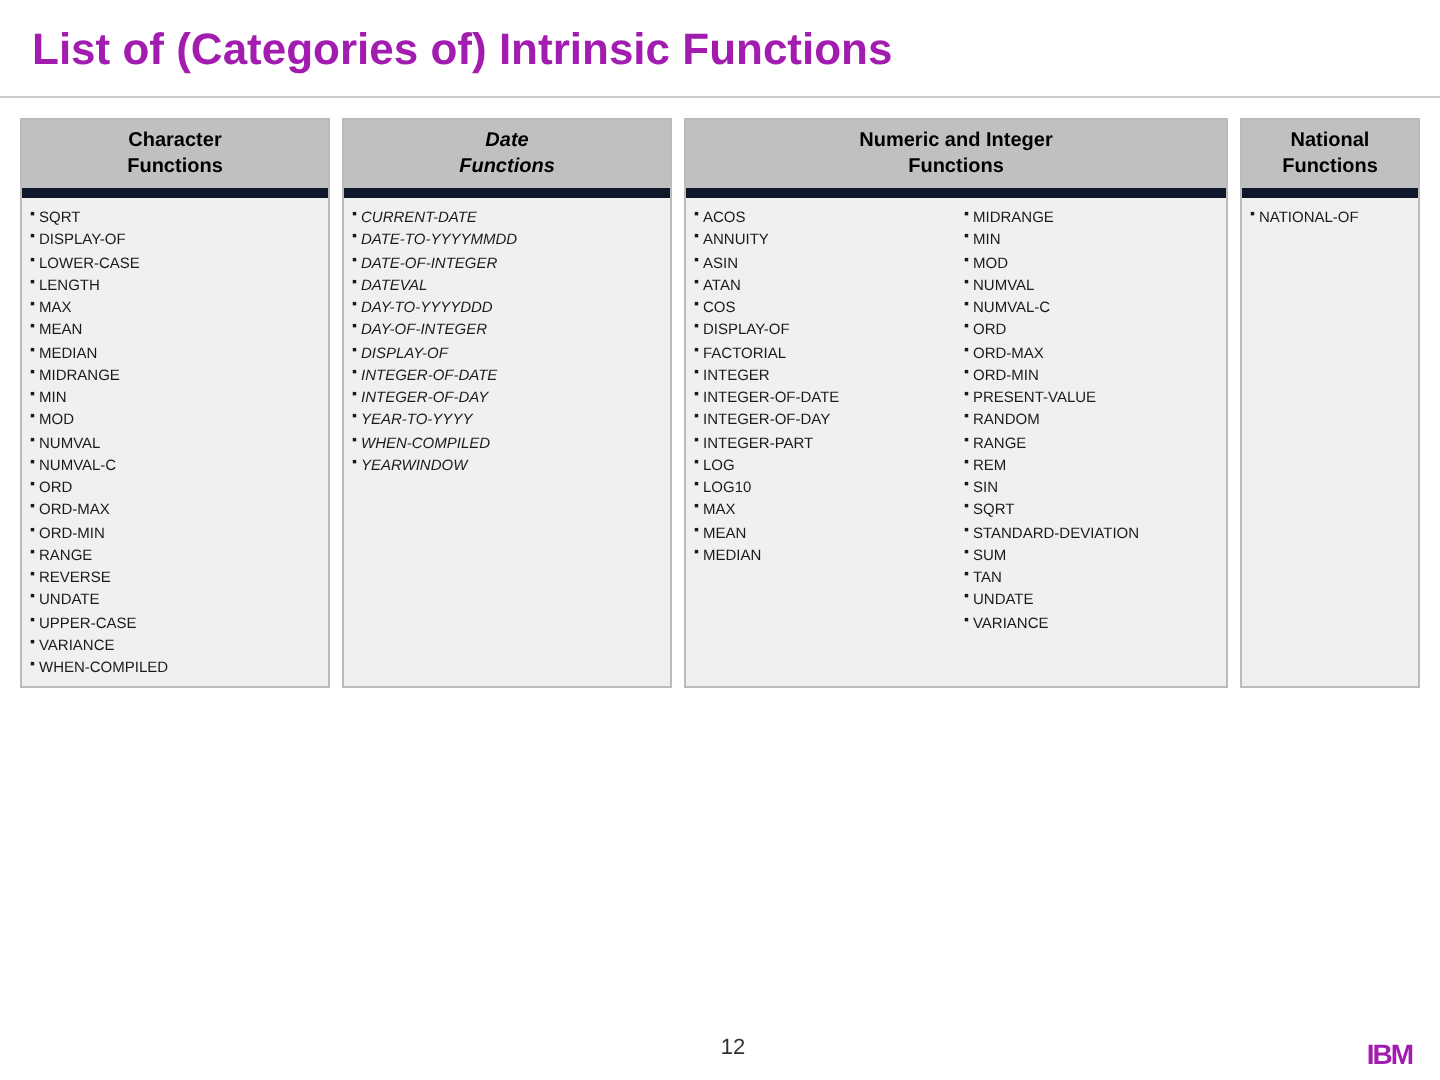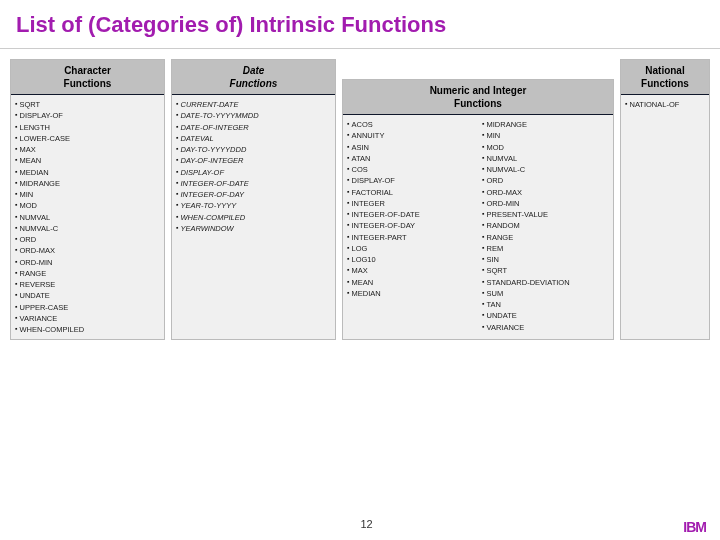--- a/index.html
+++ b/index.html
@@ -28,21 +28,21 @@
       background: #f0f0f0;
       flex: 1;
       min-width: 0;
     }
     .category-header {
       background: #c0c0c0;
       text-align: center;
       font-size: 10px;
       font-weight: bold;
       padding: 4px 2px;
-      border-bottom: 1px solid #0f172a;
+      border-bottom: 5px solid #0f172a;
       line-height: 1.3;
     }
     .category-items {
       padding: 4px 4px;
       display: flex;
       flex-direction: row;
       gap: 0;
     }
     .item-column {
       flex: 1;
@@ -90,21 +90,20 @@
       font-size: 14px;
       font-weight: 900;
       color: #a21caf;
       letter-spacing: -1px;
       font-family: Arial Black, Arial, sans-serif;
       line-height: 1;
     }
     .numeric-box {
       display: flex;
       flex-direction: column;
-      margin-top: 20px;
     }
     .numeric-items-row {
       display: flex;
       flex-direction: row;
     }
   </style>
 </head>
 <body>
 
 <div class="page-title">List of (Categories of) Intrinsic Functions</div>
@@ -121,25 +120,25 @@
           <div class="item-row">
             <span class="bullet">▪</span>
             <span class="item-text">SQRT</span>
           </div>
           <div class="item-row">
             <span class="bullet">▪</span>
             <span class="item-text">DISPLAY-OF</span>
           </div>
           <div class="item-row">
             <span class="bullet">▪</span>
+            <span class="item-text">LOWER-CASE</span>
+          </div>
+          <div class="item-row">
+            <span class="bullet">▪</span>
             <span class="item-text">LENGTH</span>
-          </div>
-          <div class="item-row">
-            <span class="bullet">▪</span>
-            <span class="item-text">LOWER-CASE</span>
           </div>
           <div class="item-row">
             <span class="bullet">▪</span>
             <span class="item-text">MAX</span>
           </div>
           <div class="item-row">
             <span class="bullet">▪</span>
             <span class="item-text">MEAN</span>
           </div>
           <div class="item-row">

